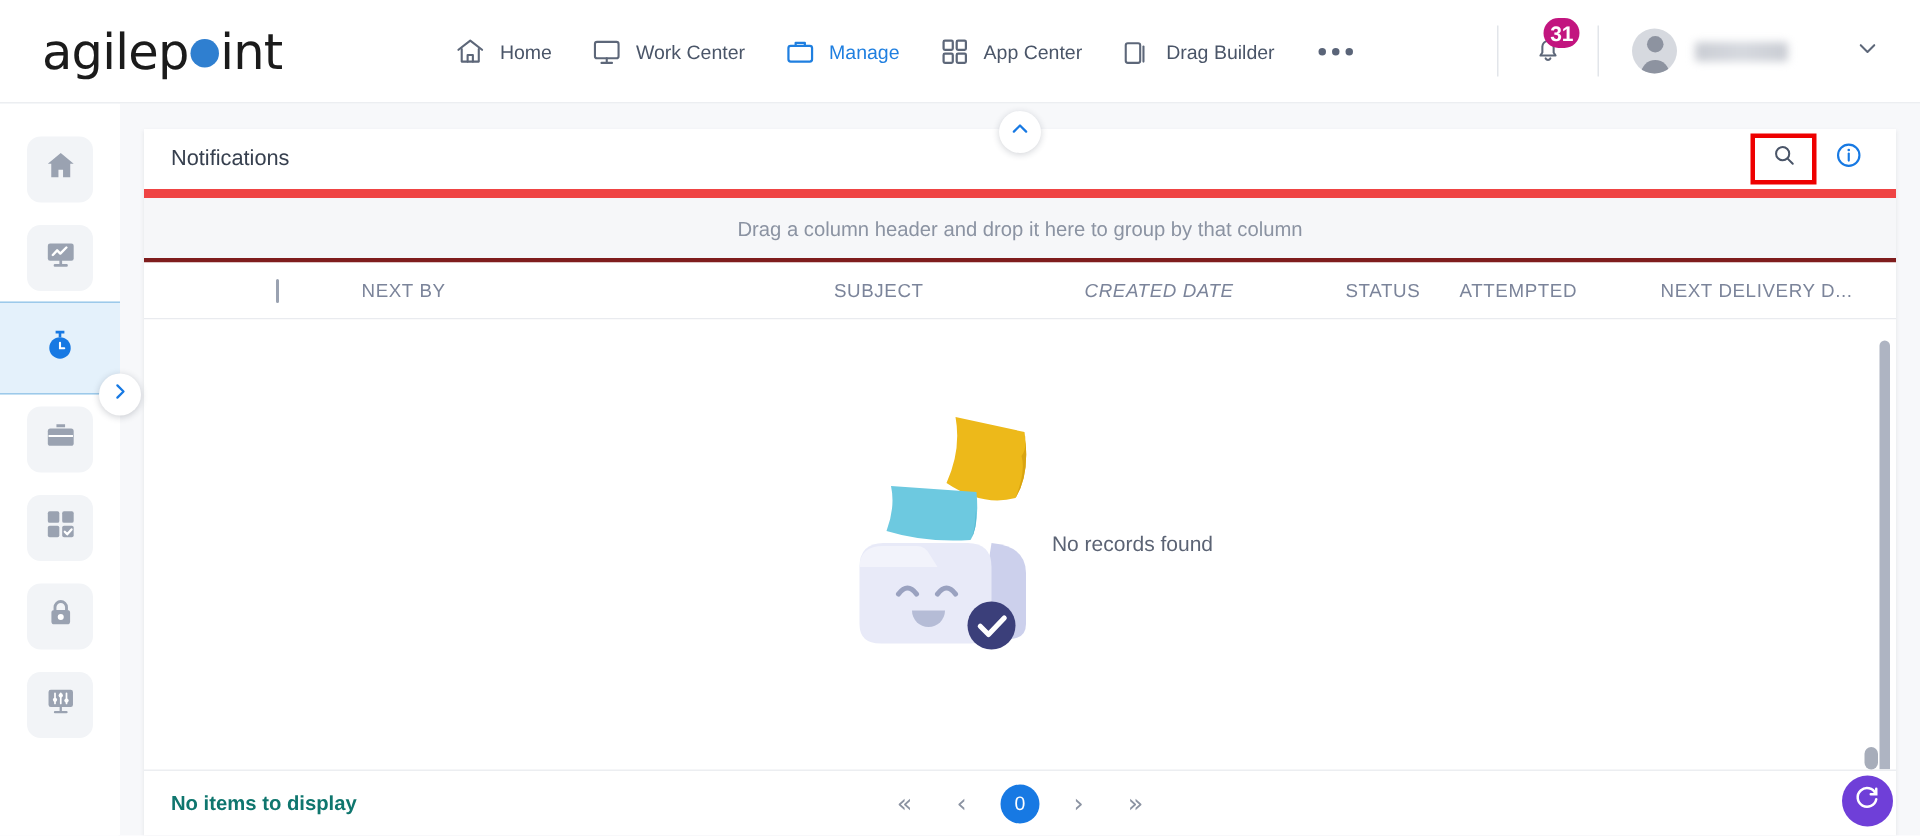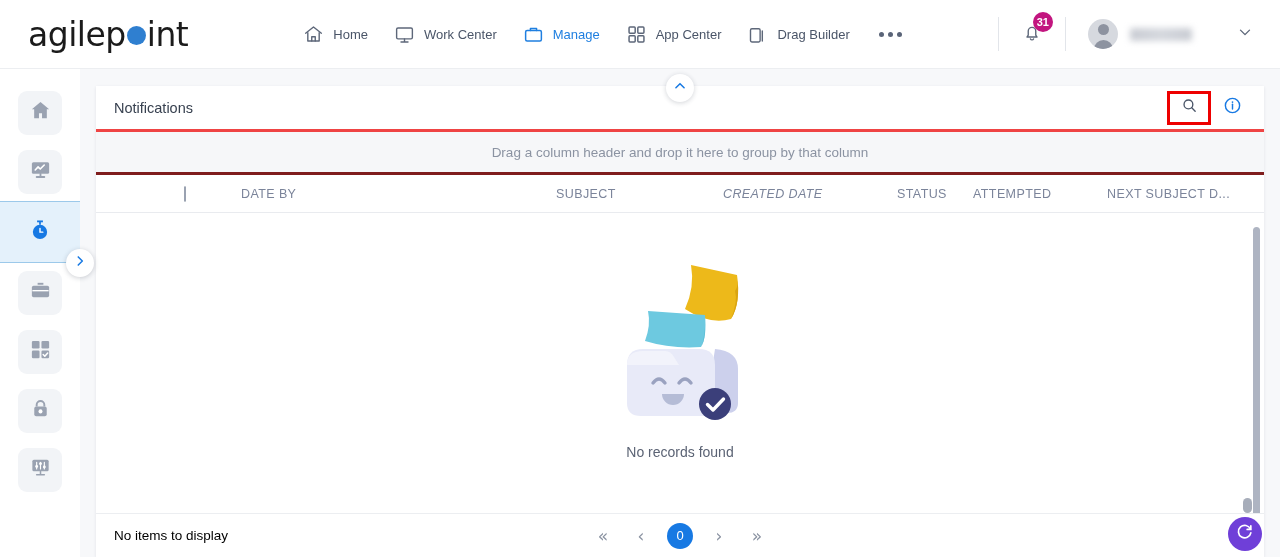--- a/index.html
+++ b/index.html
@@ -43,21 +43,21 @@
     display: inline-block;
   }
 
   .hdr-right {
     margin-left: auto; display: flex; align-items: center; height: 100%;
   }
   .vdiv { width: 1px; height: 34px; background: #e2e5ea; }
   .bellwrap { position: relative; padding: 0 22px; cursor: pointer; display:flex; align-items:center; }
   .badge {
     position: absolute; top: -9px; right: 12px;
-    background: #c2157f; color: #fff; font-size: 11px; font-weight: 700;
+    background: #c2157f; color: #fff; font-size: 14px; font-weight: 700;
     min-width: 20px; height: 20px; border-radius: 10px;
     display: flex; align-items: center; justify-content: center;
     padding: 0 4px; line-height: 1;
   }
   .userwrap { display: flex; align-items: center; padding-left: 22px; cursor: pointer; }
   .avatar {
     width: 30px; height: 30px; border-radius: 50%; background: #d6d9df;
     display: flex; align-items: flex-end; justify-content: center; overflow: hidden;
     position: relative; flex: none;
   }
@@ -107,21 +107,21 @@
   .content {
     position: absolute; top: 69px; left: 80px; width: 1200px; height: 488px;
     background: #f7f8fa;
   }
   .panel {
     position: absolute; top: 17px; left: 16px; width: 1168px; height: 471px;
     background: #ffffff; box-shadow: 0 1px 3px rgba(40,50,70,.10);
   }
   .panel-head {
     height: 46px; display: flex; align-items: center; padding: 0 16px 0 18px;
-    border-bottom: 3px solid #ef4444; position: relative; justify-content: center;
+    border-bottom: 6px solid #ef4444; position: relative; justify-content: center;
   }
   .panel-title { font-size: 14.5px; color: #37404f; font-weight: 400; }
   .head-actions { margin-left: auto; display: flex; align-items: center; gap: 4px; }
   .srch-box {
     width: 44px; height: 34px; display: flex; align-items: center; justify-content: center;
     border: 3px solid #ee0000; cursor: pointer;
   }
   .info-btn { padding: 0 6px 0 8px; display: flex; align-items: center; cursor: pointer; }
 
   .collapse-btn {
@@ -150,35 +150,35 @@
   .th3 { position: absolute; left: 627px; font-style: italic; }
   .th4 { position: absolute; left: 801px; }
   .th5 { position: absolute; left: 877px; }
   .th6 { position: absolute; left: 1011px; }
 
   .tbl-body {
     position: relative; height: 300px; background: #fff; overflow: hidden;
   }
   .empty {
     position: absolute; top: 0; left: 0; right: 0; bottom: 0;
-    display: flex; flex-direction: column; align-items: center; justify-content: center;
+    display: flex; flex-direction: row; align-items: center; justify-content: center;
     padding-bottom: 14px;
   }
   .empty-label { margin-top: 12px; color: #5b6374; font-size: 14px; }
 
   .scrollbar {
     position: absolute; top: 14px; right: 4px; width: 7px; height: 290px;
     background: #aeb4c2; border-radius: 4px; cursor: pointer;
   }
 
   .tbl-foot {
     height: 44px; display: flex; align-items: center; padding: 0 18px;
     border-top: 1px solid #eceef1; background: #fff; position: relative;
   }
-  .foot-label { color: #000000; font-size: 13.5px; }
+  .foot-label { color: #0f766e; font-size: 13.5px; font-weight: bold; }
   .pager {
     position: absolute; left: 0; right: 0; display: flex; align-items: center;
     justify-content: center; gap: 14px; pointer-events: none;
   }
   .pgbtn {
     width: 24px; height: 24px; display: flex; align-items: center; justify-content: center;
     color: #8b93a2; font-size: 17px; cursor: pointer; pointer-events: auto; user-select: none;
     font-family: "DejaVu Sans", sans-serif;
   }
   .pgnum {
@@ -437,26 +437,26 @@
       </div>
 
       <div class="groupbar">
         <span>Drag a column header and drop it here to group by that column</span>
       </div>
 
       <div class="tbl-head">
         <span class="th-chk">
           <span class="chkbox"></span>
         </span>
-        <span class="th th1">DATE BY</span>
+        <span class="th th1">NEXT BY</span>
         <span class="th th2">SUBJECT</span>
         <span class="th th3">CREATED DATE</span>
         <span class="th th4">STATUS</span>
         <span class="th th5">ATTEMPTED</span>
-        <span class="th th6">NEXT SUBJECT D...</span>
+        <span class="th th6">NEXT DELIVERY D...</span>
       </div>
 
       <div class="tbl-body">
         <div class="empty">
           <span>
             <svg width="150" height="175" viewBox="0 0 150 175">
 
               <path d="M86 12 L132 22 Q136 50 126 66 Q104 72 80 56 Q90 34 86 12 Z" fill="#edb91a"></path>
               <path d="M132 22 Q134 33 130 38 Q133 48 126 66 Q136 50 132 22 Z" fill="#d9a411"></path>
 

